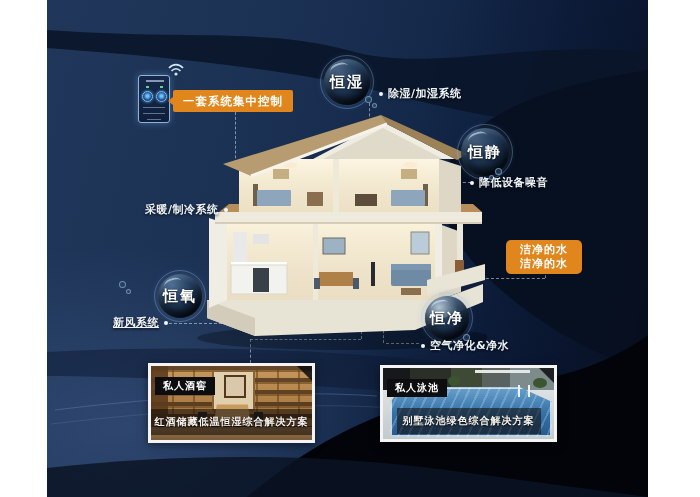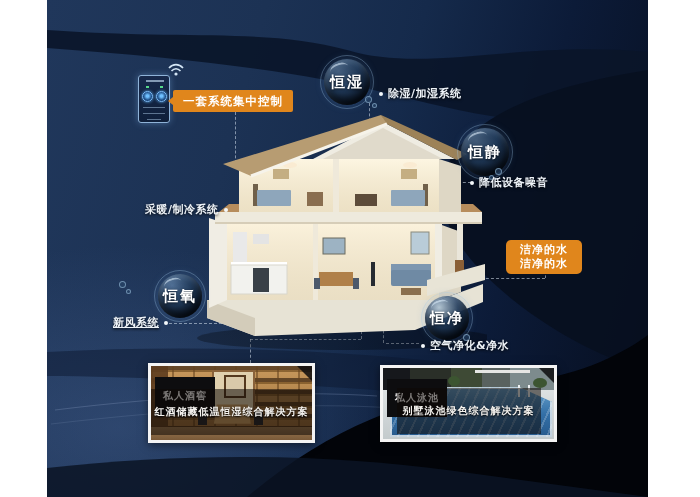--- a/index.html
+++ b/index.html
@@ -63,23 +63,23 @@
     background:radial-gradient(circle at 50% 45%, #6fc0ff 18%, #1d4d86 60%, #11294a 100%);
     box-shadow:0 0 3px #5fb4f5;border:1px solid #7fc0ff;box-sizing:border-box;}
   .panel .row{position:absolute;height:1px;background:rgba(170,200,230,.5);}
 
   
   .card{position:absolute;z-index:8;box-sizing:border-box;border:3px solid #f4f4f4;
     box-shadow:0 2px 8px rgba(0,0,0,.5);overflow:hidden;}
   #card-wine{left:101px;top:363px;width:167px;height:80px;}
   #card-pool{left:333px;top:365px;width:177px;height:77px;}
   .card-tag{position:absolute;z-index:5;left:4px;top:11px;background:#0d0d0f;color:#fff;
-    font-size:10px;font-weight:700;letter-spacing:1px;padding:12px 8px;}
+    font-size:10px;font-weight:700;letter-spacing:1px;padding:2px 8px;}
   .card-caption{position:absolute;z-index:5;left:50%;bottom:5px;transform:translateX(-50%);
-    white-space:nowrap;background:rgba(15,10,5,.55);color:#f5f3ef;padding:16px 6px;
+    white-space:nowrap;background:rgba(15,10,5,.55);color:#f5f3ef;padding:6px 6px;
     font-family:"DejaVu Serif","Liberation Serif",serif;font-size:10px;font-weight:700;letter-spacing:1px;
     text-shadow:0 1px 2px #000;}
   .corner-ribbon{position:absolute;z-index:4;top:0;right:0;width:0;height:0;
     border-top:15px solid rgba(12,12,14,.85);border-left:15px solid transparent;}
 
   
   .wine-photo{position:absolute;inset:0;background:linear-gradient(180deg,#c99a5e 0%,#a97b43 55%,#8f6132 100%);}
   .wine-racks{position:absolute;left:0;right:0;top:0;bottom:13px;opacity:.85;background:
     repeating-linear-gradient(90deg, rgba(84,52,20,.55) 0 2px, transparent 2px 21px),
     repeating-linear-gradient(180deg, rgba(46,27,12,.75) 0 4px, rgba(122,85,38,.9) 4px 6px, transparent 6px 12px);}

